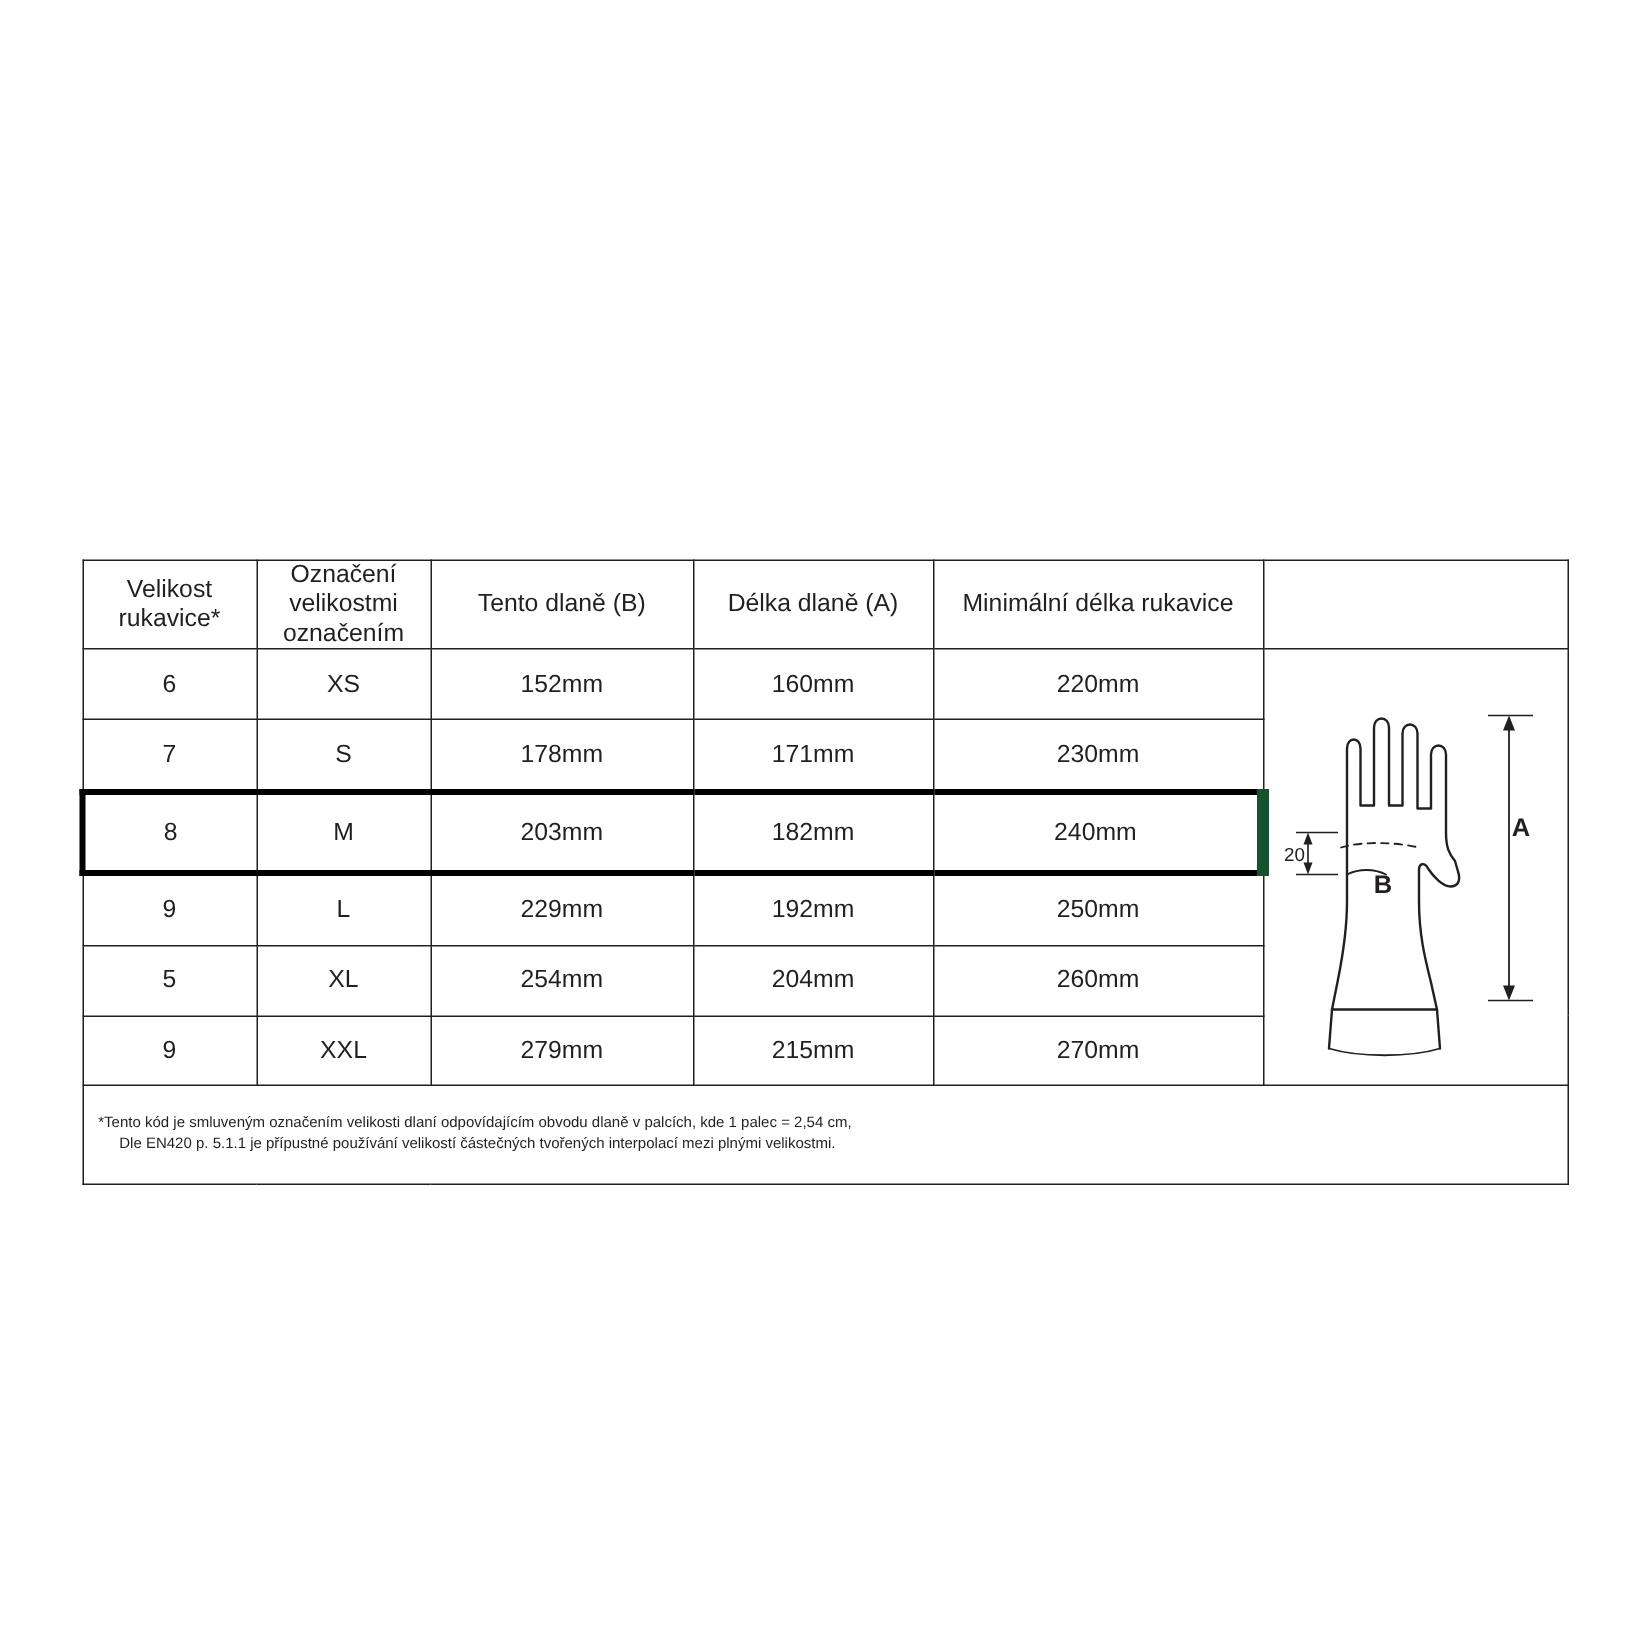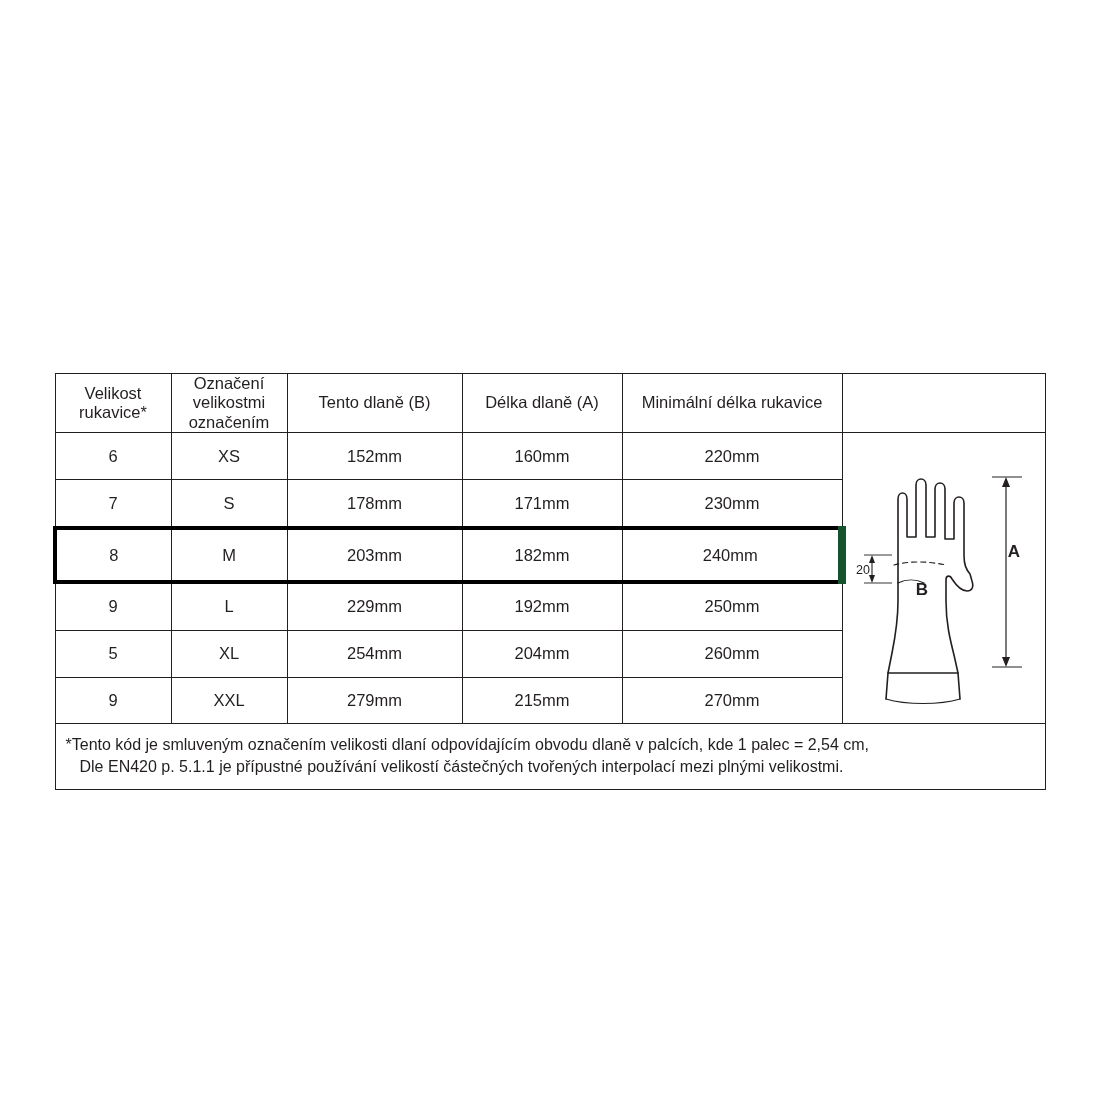--- a/index.html
+++ b/index.html
@@ -89,21 +89,21 @@
     position: relative;
   }
   .illus-wrap svg { display: block; }
 
   
   tr.footnote td {
     border-top: 1px solid #231f20;
     height: 52px;
     text-align: left;
     padding: 6px 10px 7px 10px;
-    font-size: 16px;
+    font-size: 10px;
     line-height: 1.42;
   }
   .fn-line { display: block; white-space: nowrap; }
   .fn-line.indent { padding-left: 14px; }
 </style>
 </head>
 <body>
 
 <div id="sheet">
 

